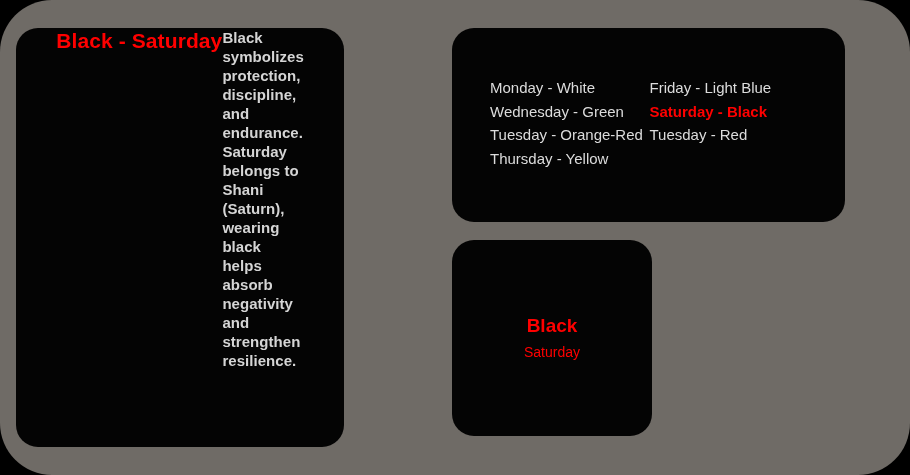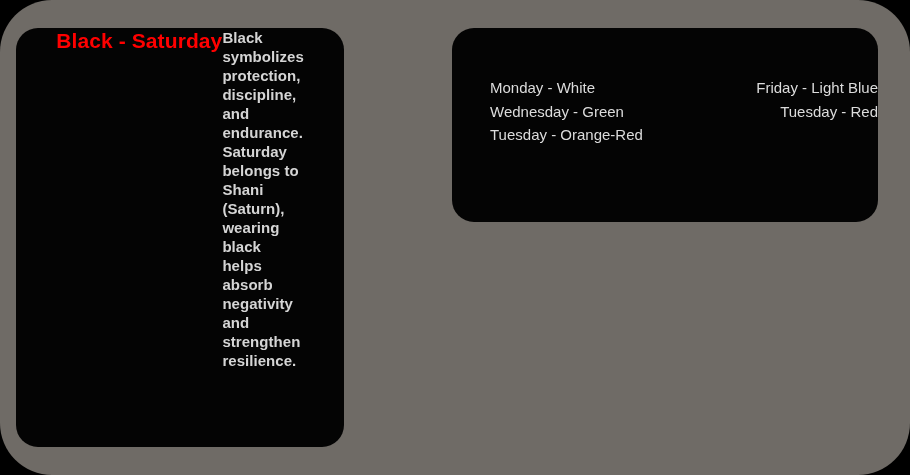--- a/index.html
+++ b/index.html
@@ -71,42 +71,41 @@
     line-height: 19px;
     letter-spacing: 0.05px;
     margin: 0;
     max-width: 308px;
   }
 
   
   .card-legend {
     left: 452px;
     top: 28px;
-    width: 426px;
+    width: 393px;
     height: 194px;
     padding: 48px 0 0 0;
   }
   .legend-cols {
     display: flex;
     flex-direction: row;
   }
   .legend-col {
     display: flex;
     flex-direction: column;
   }
   .legend-col-left {
     width: 206px;
     padding-left: 38px;
     box-sizing: border-box;
   }
   .legend-col-right {
     width: 220px;
     padding-left: 6px;
     box-sizing: border-box;
-    text-align: right;
   }
   .legend-item {
     color: #dcdcdc;
     font-size: 15px;
     font-weight: normal;
     line-height: 23.5px;
     white-space: nowrap;
   }
   .legend-item.is-active {
     color: #ff0000;
@@ -150,23 +149,29 @@
       <h1 class="detail-title">Black - Saturday</h1>
       <p class="detail-body">Black symbolizes protection, discipline, and endurance. Saturday belongs to Shani (Saturn), wearing black helps absorb negativity and strengthen resilience.</p>
     </div>
 
     <div class="card card-legend">
       <div class="legend-cols">
         <div class="legend-col legend-col-left">
           <div class="legend-item">Monday - White</div>
           <div class="legend-item">Wednesday - Green</div>
           <div class="legend-item">Tuesday - Orange-Red</div>
+          <div class="legend-item">Thursday - Yellow</div>
         </div>
         <div class="legend-col legend-col-right">
           <div class="legend-item">Friday - Light Blue</div>
+          <div class="legend-item is-active">Saturday - Black</div>
           <div class="legend-item">Tuesday - Red</div>
         </div>
       </div>
     </div>
 
+    <div class="card card-swatch">
+      <div class="swatch-name">Black</div>
+      <div class="swatch-day">Saturday</div>
+    </div>
 
   </div>
 </div>
 
 </body></html>

